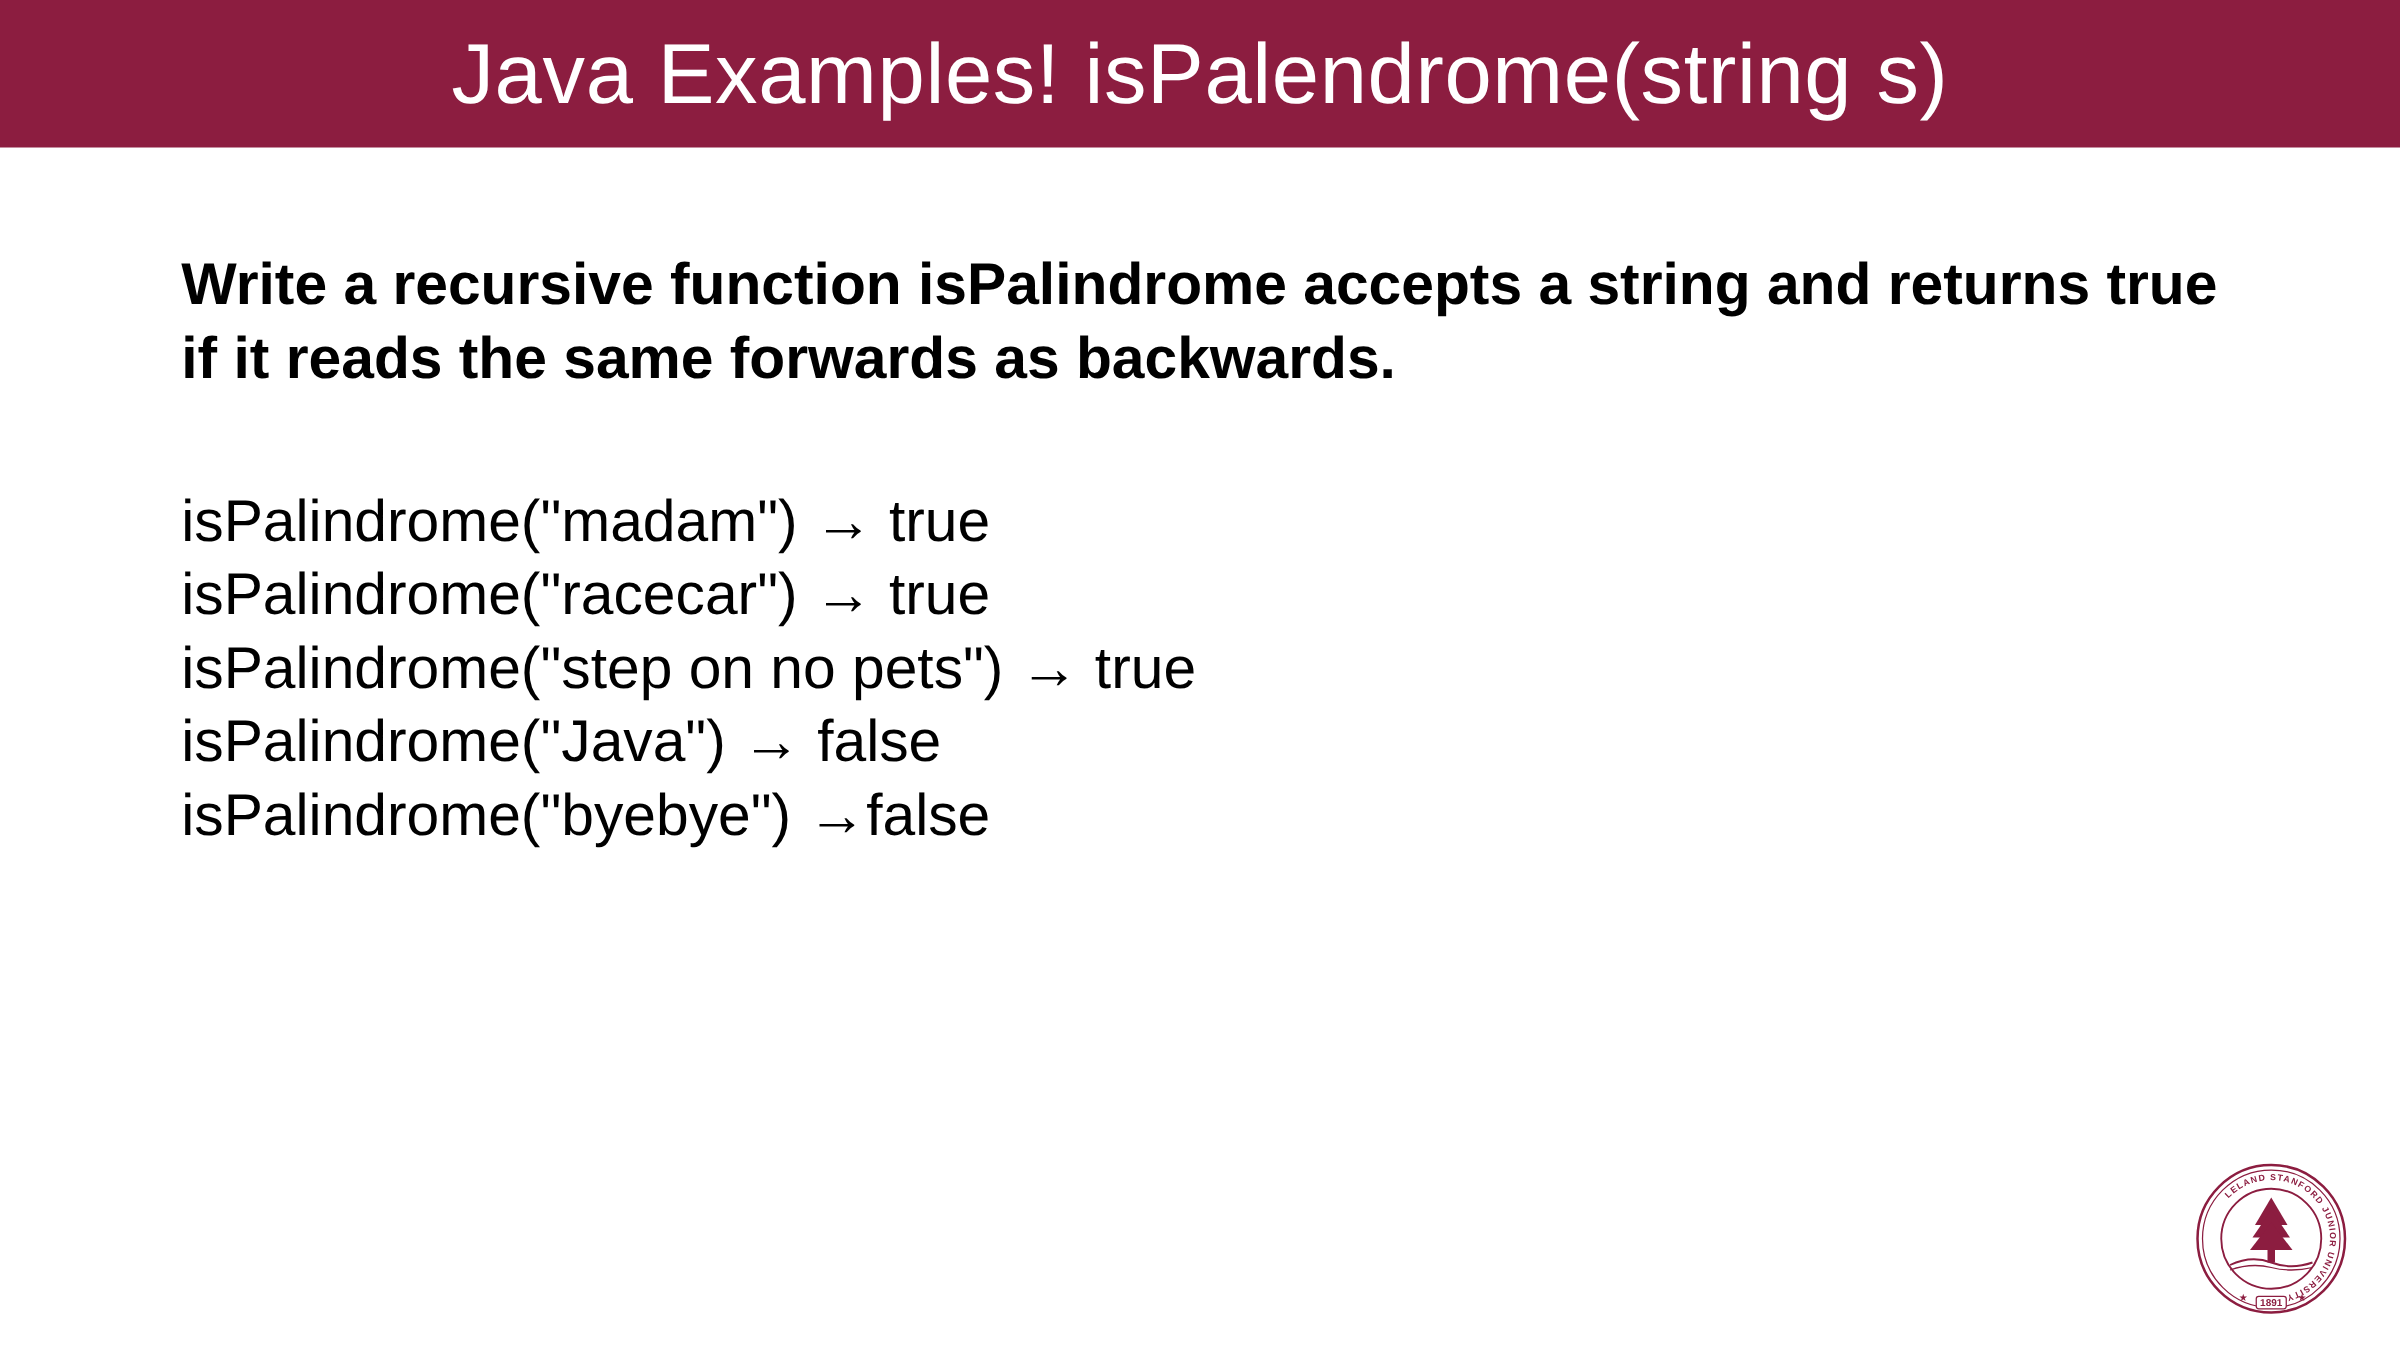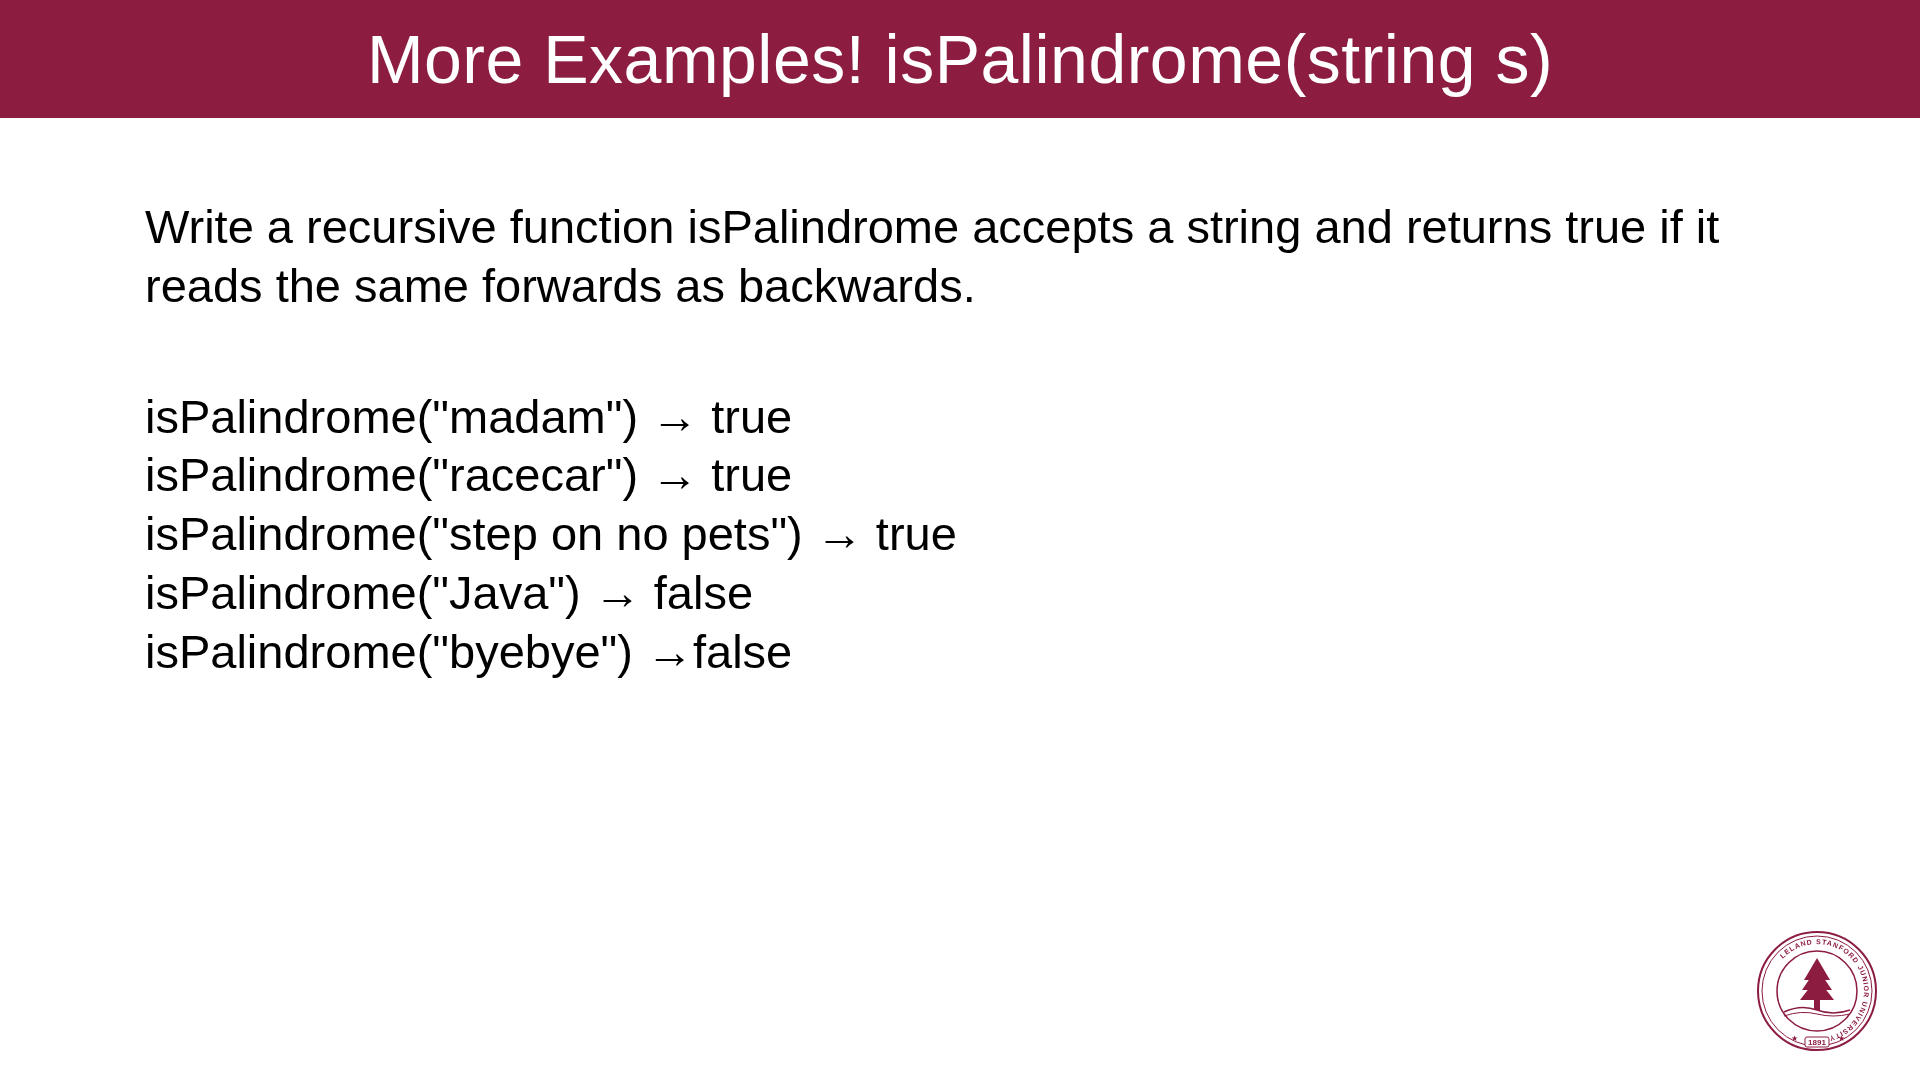--- a/index.html
+++ b/index.html
@@ -30,20 +30,21 @@
       letter-spacing: 0.5px;
     }
     .content-area {
       padding: 80px 145px 0 145px;
     }
     .description {
       font-size: 47px;
       color: #000000;
       line-height: 1.25;
       margin-bottom: 72px;
+      font-weight: bold;
     }
     .example-line {
       font-size: 47px;
       color: #000000;
       line-height: 1.25;
     }
     .seal {
       position: absolute;
       bottom: 28px;
       right: 42px;
@@ -52,21 +53,21 @@
     }
     .seal svg {
       width: 100%;
       height: 100%;
     }
   </style>
 </head>
 <body>
 
 <div class="header-bar">
-  <div class="header-title">More Examples! isPalindrome(string s)</div>
+  <div class="header-title">Java Examples! isPalendrome(string s)</div>
 </div>
 
 <div class="content-area">
   <div class="description">Write a recursive function isPalindrome accepts a string and returns true if it reads the same forwards as backwards.</div>
   <div>
     <div class="example-line">isPalindrome("madam") → true</div>
     <div class="example-line">isPalindrome("racecar") → true</div>
     <div class="example-line">isPalindrome("step on no pets") → true</div>
     <div class="example-line">isPalindrome("Java") → false</div>
     <div class="example-line">isPalindrome("byebye") →false</div>

